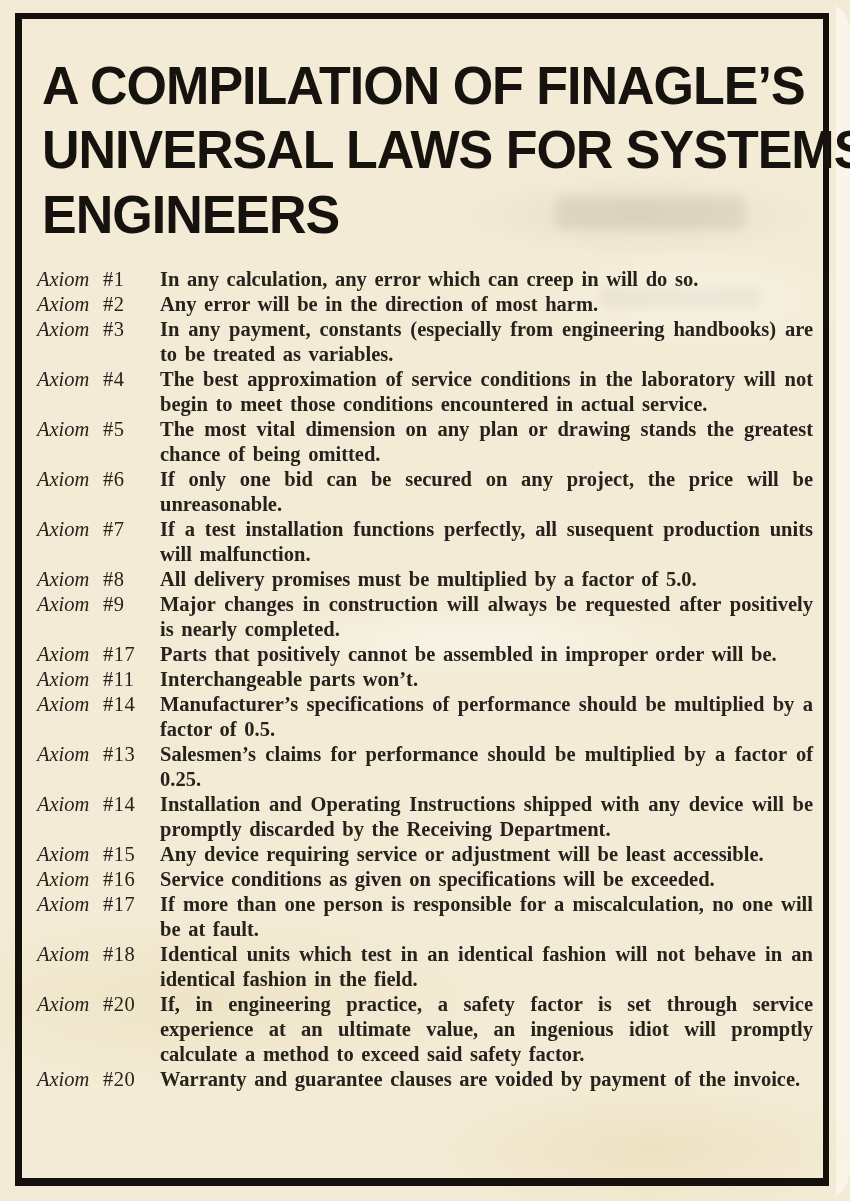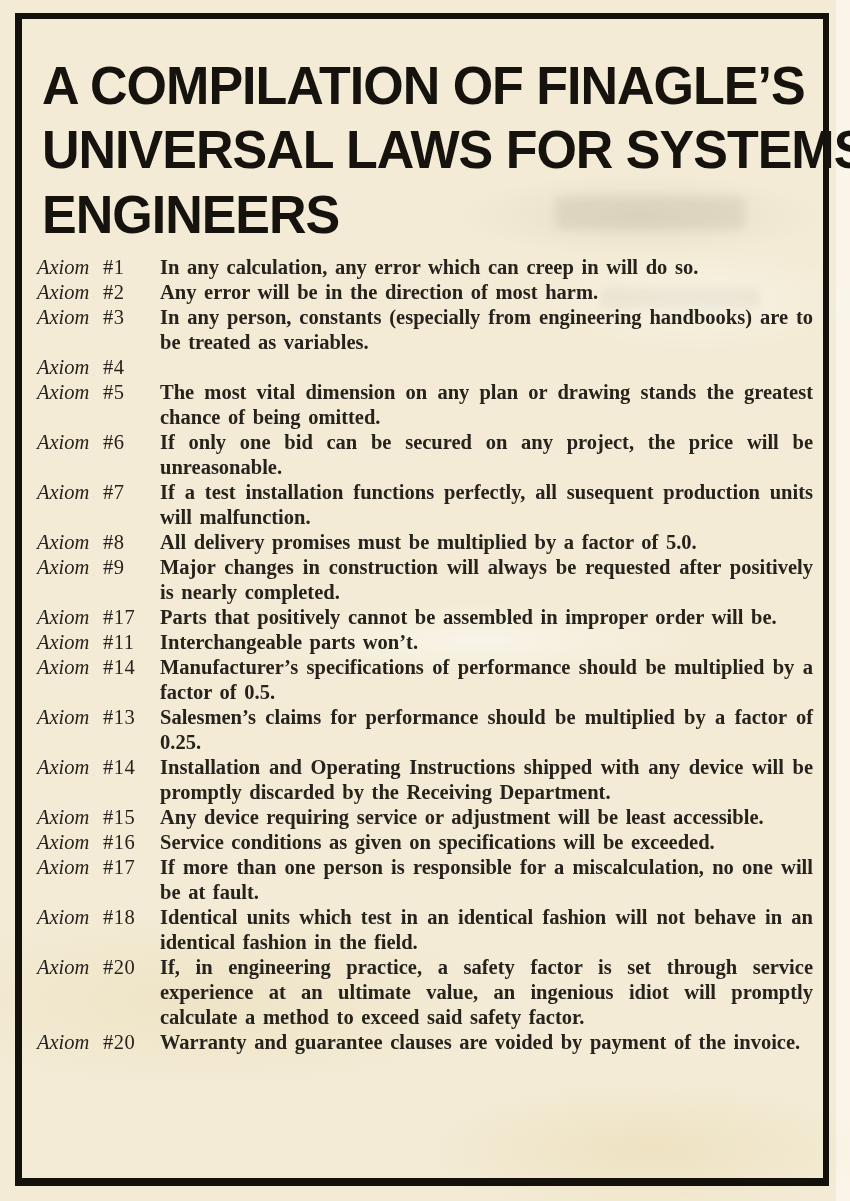--- a/index.html
+++ b/index.html
@@ -19,20 +19,21 @@
     position:relative;
     width:850px;height:1201px;
     background:
       radial-gradient(ellipse 260px 60px at 640px 215px, rgba(120,110,95,0.10), rgba(120,110,95,0) 70%),
       radial-gradient(ellipse 300px 50px at 480px 640px, rgba(255,255,255,0.45), rgba(255,255,255,0) 75%),
       radial-gradient(ellipse 220px 70px at 700px 300px, rgba(255,255,255,0.35), rgba(255,255,255,0) 75%),
       radial-gradient(ellipse 400px 120px at 200px 1000px, rgba(230,214,170,0.35), rgba(230,214,170,0) 75%),
       radial-gradient(ellipse 300px 90px at 650px 1150px, rgba(230,212,165,0.40), rgba(230,212,165,0) 75%),
       linear-gradient(90deg, var(--paper) 0 836px, var(--paper-light) 836px 850px),
       var(--paper);
+    border-radius: 31px;
   }
   .frame{
     position:absolute;
     left:15px;top:13px;right:21px;bottom:15px;
     border-style:solid;
     border-color:var(--frame);
     border-width:6px 6px 8px 7px;
     box-sizing:border-box;
     padding:20px 8px 0 8px;
   }
@@ -42,21 +43,21 @@
     font-weight:700;
     font-size:52px;
     line-height:62px;
     letter-spacing:-1px;
     color:#16130f;
     transform:scaleY(1.04);
     transform-origin:top left;
   }
   .title-line{display:block;white-space:nowrap;}
   .axioms{
-    margin-top:16px;
+    margin-top:28px;
     color:var(--ink);
   }
   .axiom-row{
     display:grid;
     grid-template-columns:73px 57px 1fr;
     align-items:baseline;
   }
   .axiom-label{
     font-style:italic;
     font-size:20.5px;
@@ -115,26 +116,27 @@
 
   <div class="axiom-row">
     <span class="axiom-label">Axiom</span>
     <span class="axiom-num">#2</span>
     <span class="axiom-text">Any error will be in the direction of most harm.</span>
   </div>
 
   <div class="axiom-row">
     <span class="axiom-label">Axiom</span>
     <span class="axiom-num">#3</span>
-    <span class="axiom-text">In any person, constants (especially from engineering handbooks) are to be treated as variables.</span>
+    <span class="axiom-text">In any payment, constants (especially from engineering handbooks) are to be treated as variables.</span>
   </div>
 
   <div class="axiom-row">
     <span class="axiom-label">Axiom</span>
     <span class="axiom-num">#4</span>
+    <span class="axiom-text">The best approximation of service conditions in the laboratory will not begin to meet those conditions encountered in actual service.</span>
   </div>
 
   <div class="axiom-row">
     <span class="axiom-label">Axiom</span>
     <span class="axiom-num">#5</span>
     <span class="axiom-text">The most vital dimension on any plan or drawing stands the greatest chance of being omitted.</span>
   </div>
 
   <div class="axiom-row">
     <span class="axiom-label">Axiom</span>

